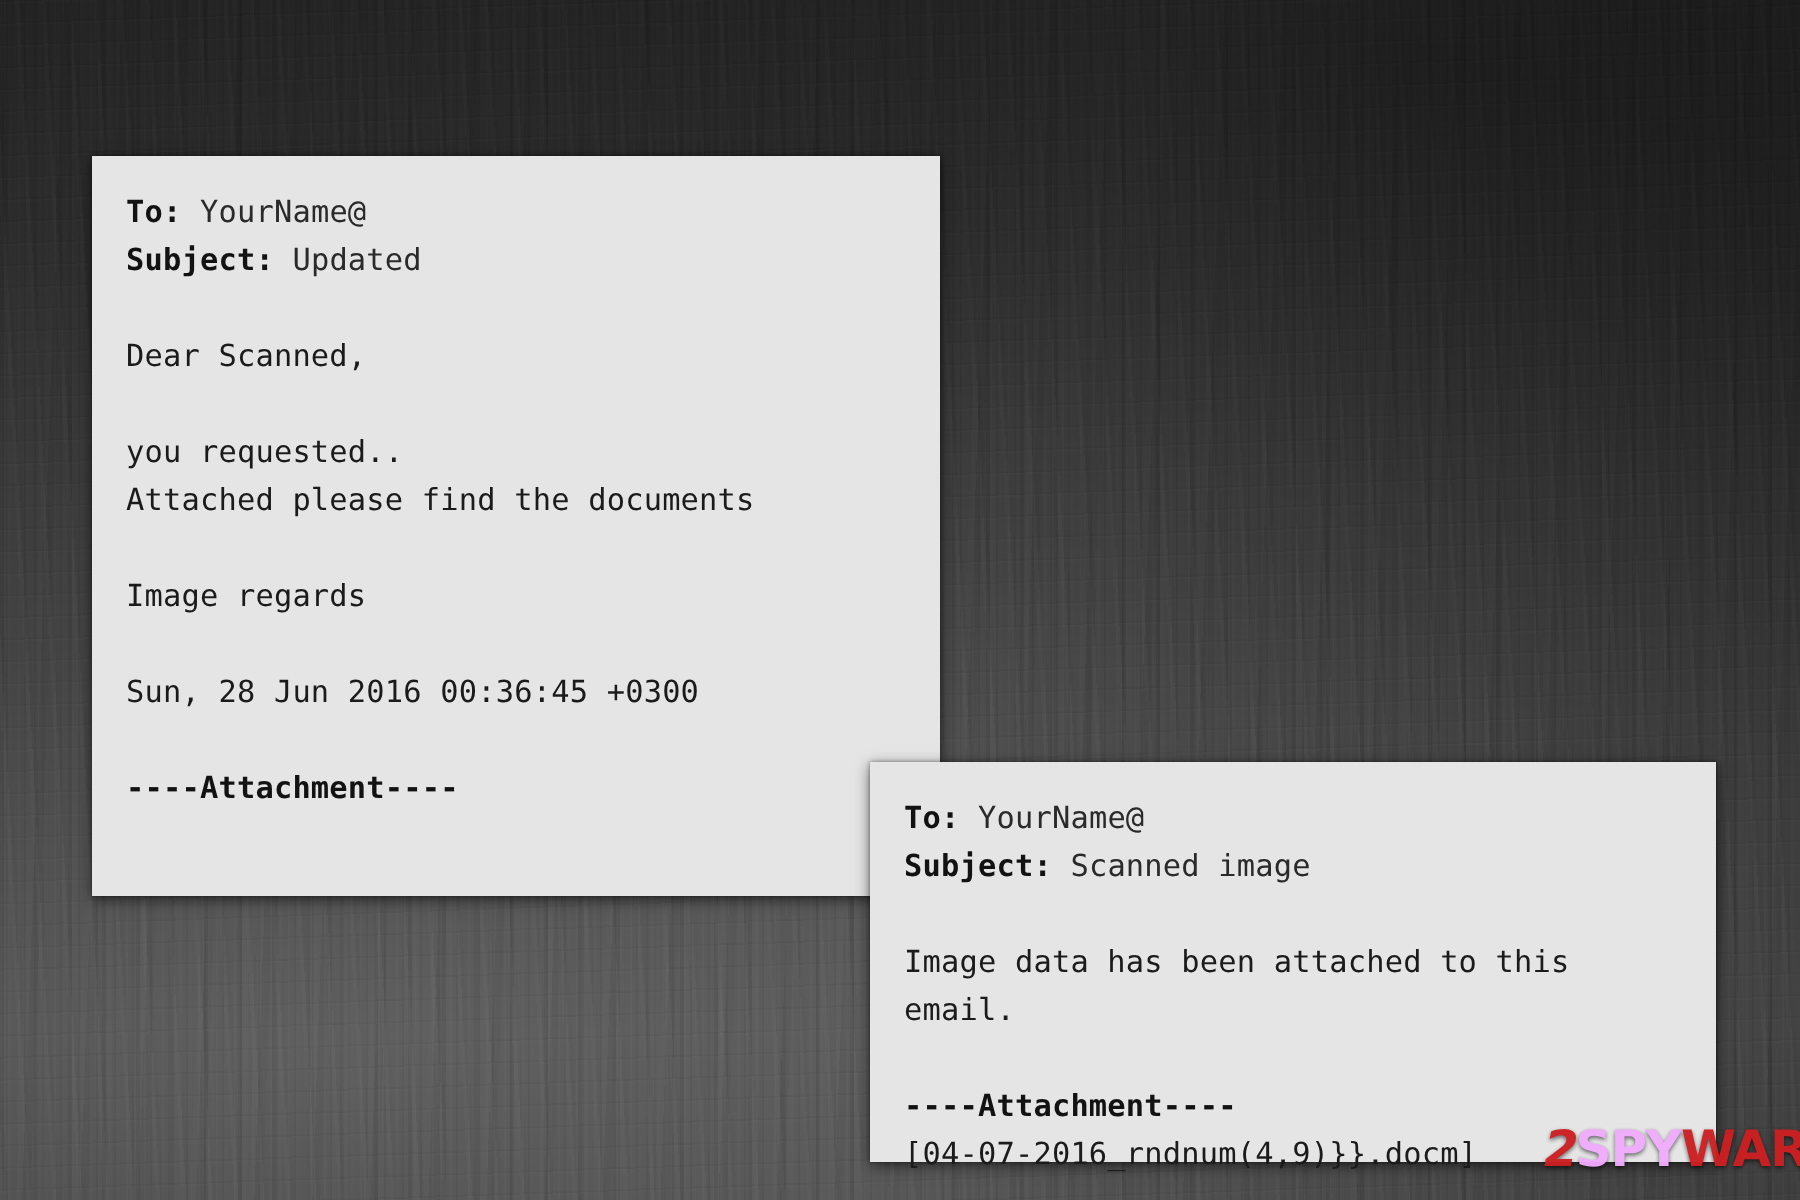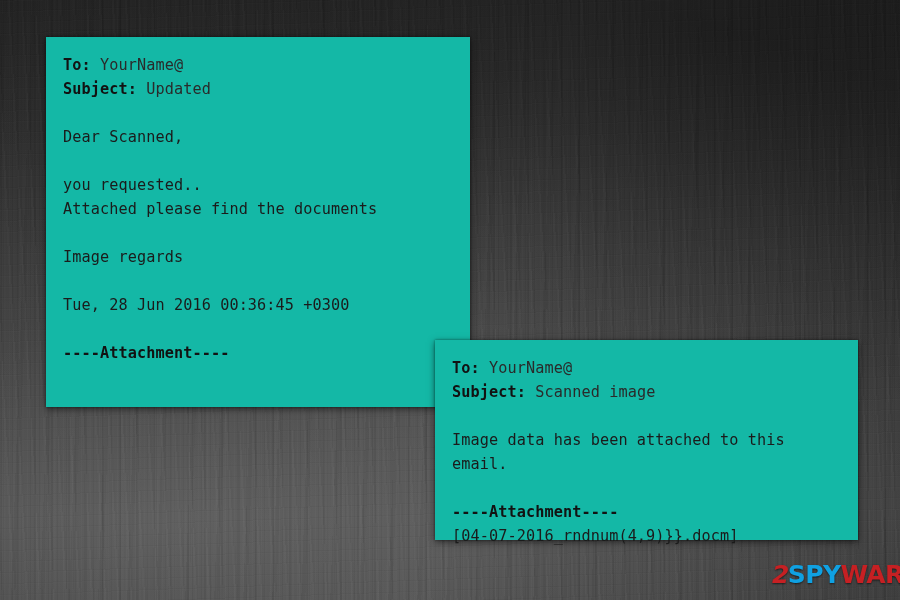--- a/index.html
+++ b/index.html
@@ -104,25 +104,26 @@
         rgba(0,0,0,0.18) 100%),
       radial-gradient(120% 80% at 80% 6%,
         rgba(0,0,0,0.30) 0%,
         rgba(0,0,0,0.10) 45%,
         rgba(0,0,0,0.00) 80%);
   }
 
   
   .email-card {
     position: absolute;
-    background: #14b8a6;
+    background: #e5e5e5;
     box-sizing: border-box;
     box-shadow:
       0 2px 7px rgba(0,0,0,0.55),
       0 0 2px rgba(0,0,0,0.40);
+    margin-top: 41px;
   }
 
   #card-updated {
     left: 46px;
     top: 37px;
     width: 424px;
     height: 370px;
     padding: 16px 0 0 17px;
     z-index: 2;
   }
@@ -170,21 +171,21 @@
     font-family: "DejaVu Sans", "Liberation Sans", sans-serif;
     font-size: 25px;
     font-weight: bold;
     letter-spacing: -0.6px;
     line-height: 1;
     opacity: 0.96;
     text-shadow: 0 1px 2px rgba(0,0,0,0.6);
   }
 
   #site-logo .lg-2   { color: #cc1f22; font-style: italic; margin-right: -1px; }
-  #site-logo .lg-spy { color: #0ea5e9; }
+  #site-logo .lg-spy { color: #f0abfc; }
   #site-logo .lg-war { color: #cc1f22; }
 </style>
 </head>
 <body>
 
 <div id="screenshot">
 
   <div class="bg-base"></div>
   <div class="bg-striations"></div>
   <div class="bg-grain"></div>
@@ -204,21 +205,21 @@
 
     <div class="mail-line">you requested..</div>
     <div class="mail-line">Attached please find the documents</div>
 
     <div class="mail-blank"></div>
 
     <div class="mail-line">Image regards</div>
 
     <div class="mail-blank"></div>
 
-    <div class="mail-line">Tue, 28 Jun 2016 00:36:45 +0300</div>
+    <div class="mail-line">Sun, 28 Jun 2016 00:36:45 +0300</div>
 
     <div class="mail-blank"></div>
 
     <div class="mail-line is-bold">----Attachment----</div>
   </div>
 
   <div id="card-scanned" class="email-card">
 
     <div class="mail-line bold-label"><span class="lbl">To: </span><span class="val">YourName@</span></div>
 

